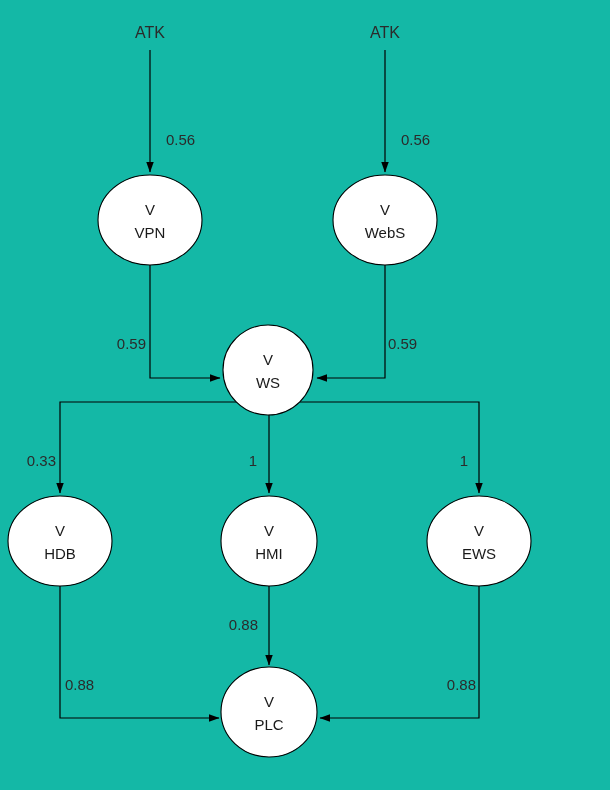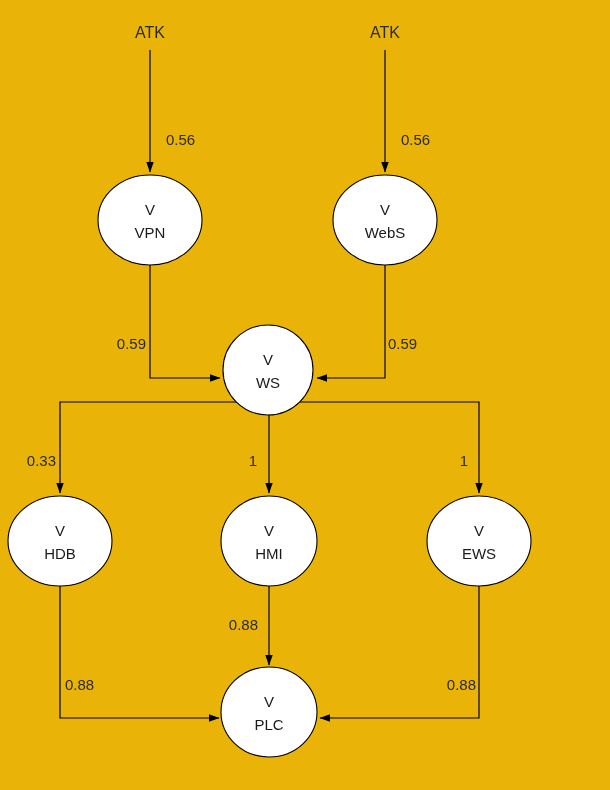--- a/index.html
+++ b/index.html
@@ -10,21 +10,21 @@
   body {
     width: 610px;
     height: 790px;
     font-family: "Liberation Sans", sans-serif;
     overflow: hidden;
   }
   #diagram-root {
     position: relative;
     width: 610px;
     height: 790px;
-    background: #eab308;
+    background: #14b8a6;
   }
   svg#graph {
     display: block;
     width: 610px;
     height: 790px;
   }
   .node-shape {
     fill: #ffffff;
     stroke: #000000;
     stroke-width: 1.1;

